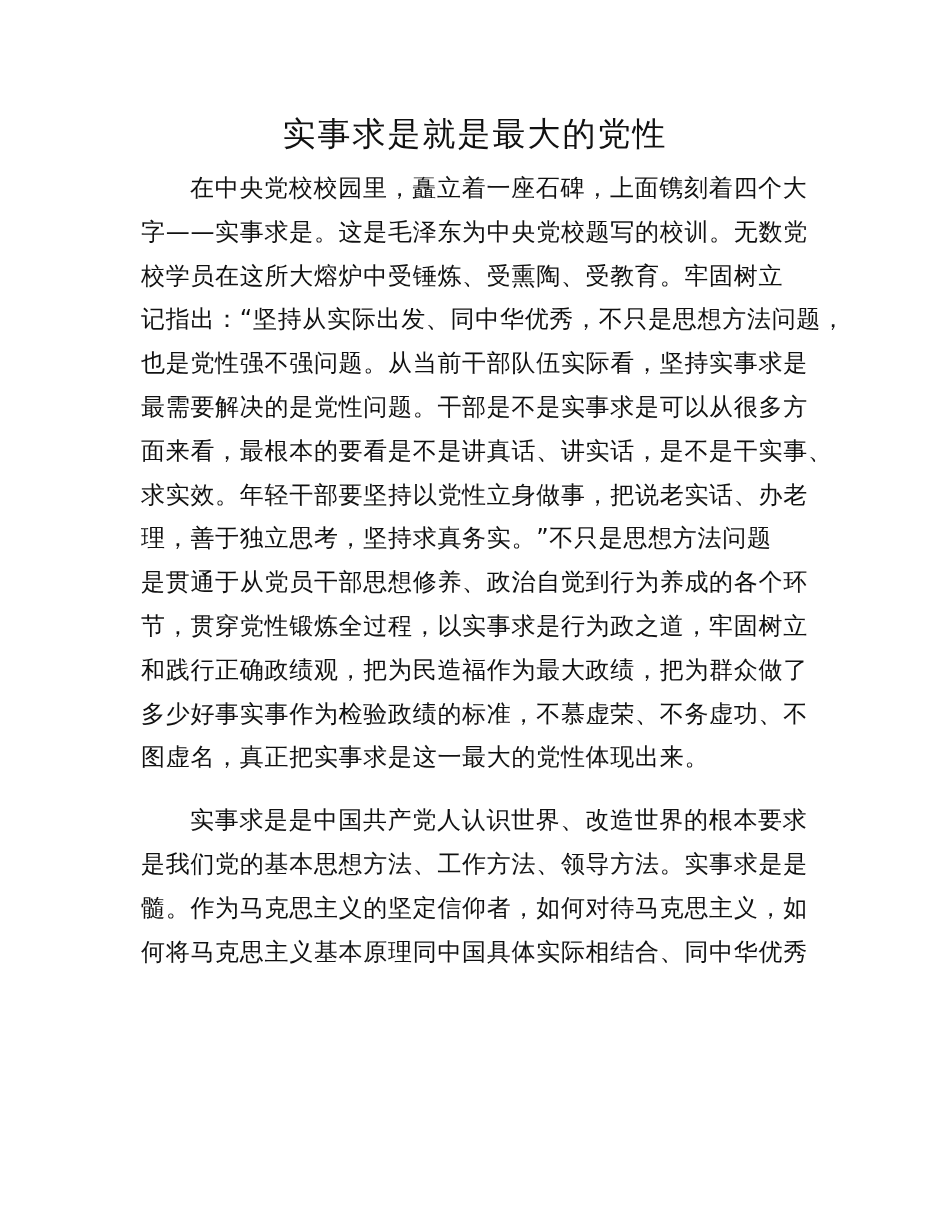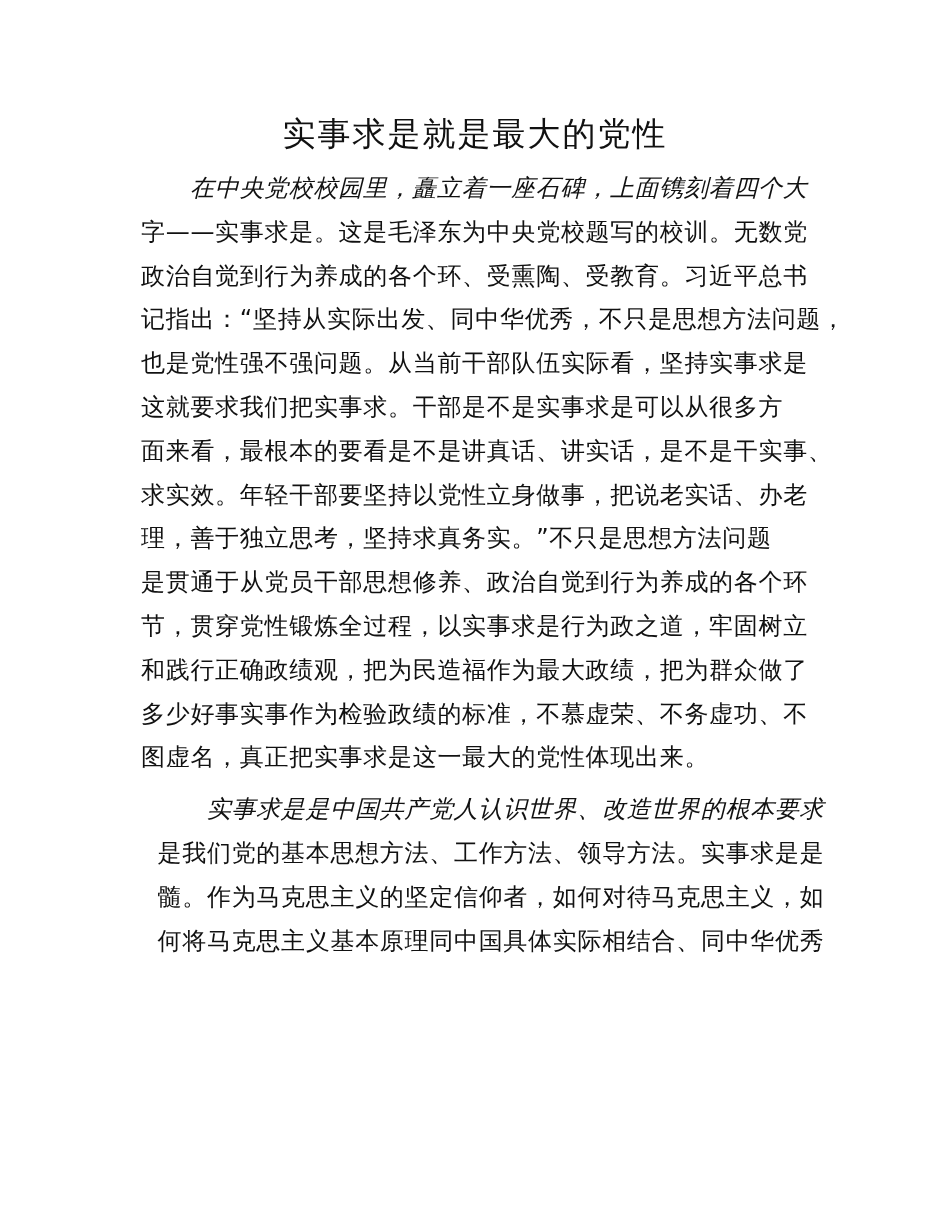--- a/index.html
+++ b/index.html
@@ -38,50 +38,48 @@
   .body-text {
     position: absolute;
     left: 141px;
     top: 167px;
     width: 700px;
   }
   .paragraph {
     margin: 0;
   }
   .paragraph + .paragraph {
-    margin-top: 8px;
-    text-align: center;
+    margin-top: 19px;
   }
   .line {
     display: block;
     height: 43.8px;
     line-height: 43.8px;
     font-size: 24px;
     letter-spacing: 0.7px;
     white-space: nowrap;
   }
   .line.indent {
     padding-left: 49px;
-    font-style: italic;
   }
 </style>
 </head>
 <body>
 
 <div class="page">
   <h1 class="title">实事求是就是最大的党性</h1>
 
   <div class="body-text">
     <p class="paragraph">
       <span class="line indent">在中央党校校园里，矗立着一座石碑，上面镌刻着四个大</span>
       <span class="line">字——实事求是。这是毛泽东为中央党校题写的校训。无数党</span>
-      <span class="line">政治自觉到行为养成的各个环、受熏陶、受教育。习近平总书</span>
+      <span class="line">校学员在这所大熔炉中受锤炼、受熏陶、受教育。牢固树立</span>
       <span class="line">记指出：“坚持从实际出发、同中华优秀，不只是思想方法问题，</span>
       <span class="line">也是党性强不强问题。从当前干部队伍实际看，坚持实事求是</span>
-      <span class="line">这就要求我们把实事求。干部是不是实事求是可以从很多方</span>
+      <span class="line">最需要解决的是党性问题。干部是不是实事求是可以从很多方</span>
       <span class="line">面来看，最根本的要看是不是讲真话、讲实话，是不是干实事、</span>
       <span class="line">求实效。年轻干部要坚持以党性立身做事，把说老实话、办老</span>
       <span class="line">理，善于独立思考，坚持求真务实。”不只是思想方法问题</span>
       <span class="line">是贯通于从党员干部思想修养、政治自觉到行为养成的各个环</span>
       <span class="line">节，贯穿党性锻炼全过程，以实事求是行为政之道，牢固树立</span>
       <span class="line">和践行正确政绩观，把为民造福作为最大政绩，把为群众做了</span>
       <span class="line">多少好事实事作为检验政绩的标准，不慕虚荣、不务虚功、不</span>
       <span class="line">图虚名，真正把实事求是这一最大的党性体现出来。</span>
     </p>
     <p class="paragraph">

